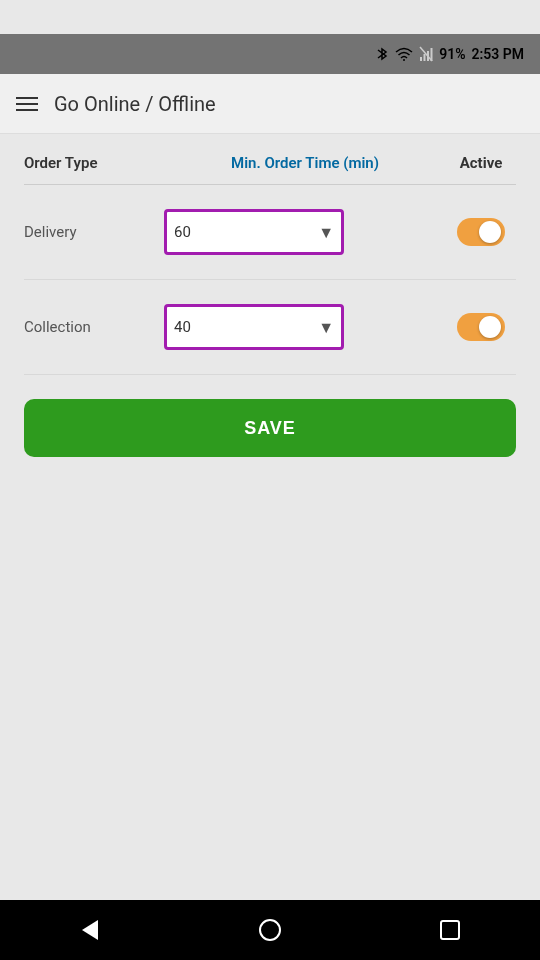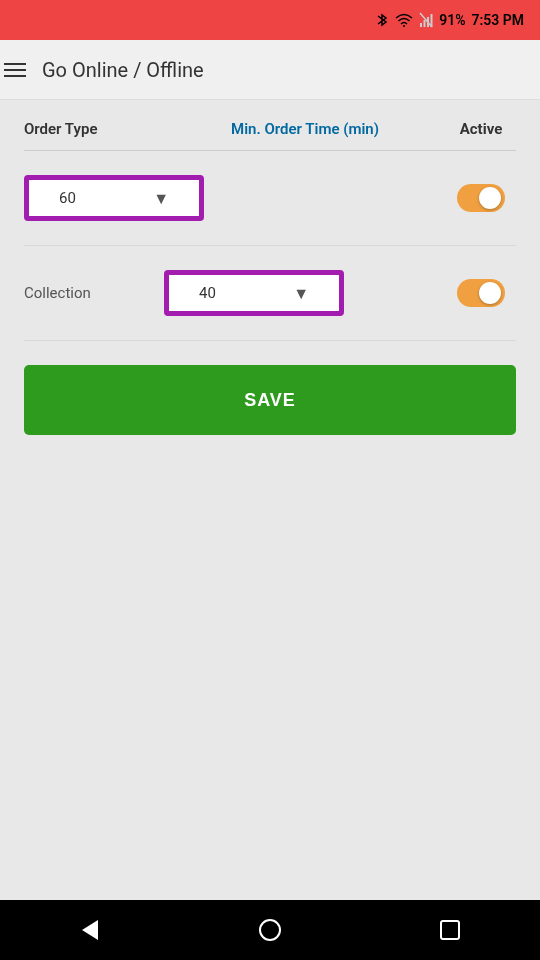--- a/index.html
+++ b/index.html
@@ -14,26 +14,27 @@
       background-color: #e8e8e8;
       font-family: 'Roboto', Arial, sans-serif;
       overflow: hidden;
       position: relative;
     }
 
     
     .status-bar {
       width: 100%;
       height: 40px;
-      background-color: #ef4444;
+      background-color: #737373;
       display: flex;
       align-items: center;
       justify-content: flex-end;
       padding: 0 16px;
       gap: 8px;
+      margin-top: 34px;
     }
 
     .status-bar-icons {
       display: flex;
       align-items: center;
       gap: 6px;
     }
 
     .status-text {
       font-size: 14px;
@@ -41,21 +42,21 @@
       color: #000;
     }
 
     
     .header {
       width: 100%;
       height: 60px;
       background-color: #f0f0f0;
       display: flex;
       align-items: center;
-      padding: 0 4px;
+      padding: 0 16px;
       gap: 16px;
       border-bottom: 1px solid #ddd;
     }
 
     .hamburger-icon {
       display: flex;
       flex-direction: column;
       gap: 4px;
       cursor: pointer;
     }
@@ -171,24 +172,24 @@
       bottom: 3px;
       background-color: white;
       border-radius: 50%;
       transition: 0.3s;
       box-shadow: 0 1px 3px rgba(0,0,0,0.3);
     }
 
     
     .save-button {
       width: 100%;
-      height: 70px;
+      height: 58px;
       background-color: #2e9b1e;
       border: none;
-      border-radius: 5px;
+      border-radius: 10px;
       color: #fff;
       font-size: 18px;
       font-weight: 600;
       letter-spacing: 1px;
       cursor: pointer;
       margin-top: 24px;
     }
 
     
     .bottom-nav {
@@ -240,25 +241,25 @@
     .select-container {
       position: relative;
       display: inline-block;
       width: 180px;
     }
 
     .select-display {
       width: 100%;
       height: 46px;
       background-color: #fff;
-      border: 5px solid #a21caf;
+      border: 3px solid #a21caf;
       border-radius: 4px;
       font-size: 15px;
       color: #333;
-      padding: 0 30px;
+      padding: 0 7px;
       display: flex;
       align-items: center;
       justify-content: space-between;
       cursor: pointer;
     }
 
     .select-chevron {
       font-size: 16px;
       color: #555;
     }
@@ -283,21 +284,21 @@
     <svg width="14" height="16" viewBox="0 0 14 16">
       <rect x="1" y="11" width="2" height="4" fill="#ccc"></rect>
       <rect x="4.5" y="8" width="2" height="7" fill="#ccc"></rect>
       <rect x="8" y="5" width="2" height="10" fill="#ccc"></rect>
       <rect x="11.5" y="2" width="2" height="13" fill="#ccc"></rect>
       <line x1="1" y1="1" x2="13" y2="15" stroke="#ccc" stroke-width="1.5"></line>
     </svg>
 
     <span class="status-text">91%</span>
 
-    <span class="status-text">7:53 PM</span>
+    <span class="status-text">2:53 PM</span>
   </div>
 </div>
 
 <div class="header">
   <div class="hamburger-icon">
     <span></span>
     <span></span>
     <span></span>
   </div>
   <span class="header-title">Go Online / Offline</span>
@@ -307,20 +308,23 @@
 
   
   <div class="table-header">
     <div class="col-order-type">Order Type</div>
     <div class="col-min-order">Min. Order Time (min)</div>
     <div class="col-active">Active</div>
   </div>
 
   
   <div class="table-row">
+    <div class="row-label">
+      <span>Delivery</span>
+    </div>
     <div class="row-select-wrapper">
       <div class="select-container">
         <div class="select-display">
           <span>60</span>
           <span class="select-chevron">▼</span>
         </div>
       </div>
     </div>
     <div class="toggle-wrapper">
       <label class="toggle">

